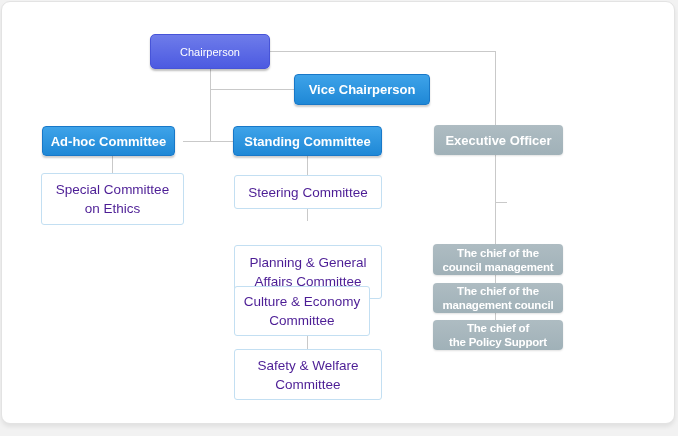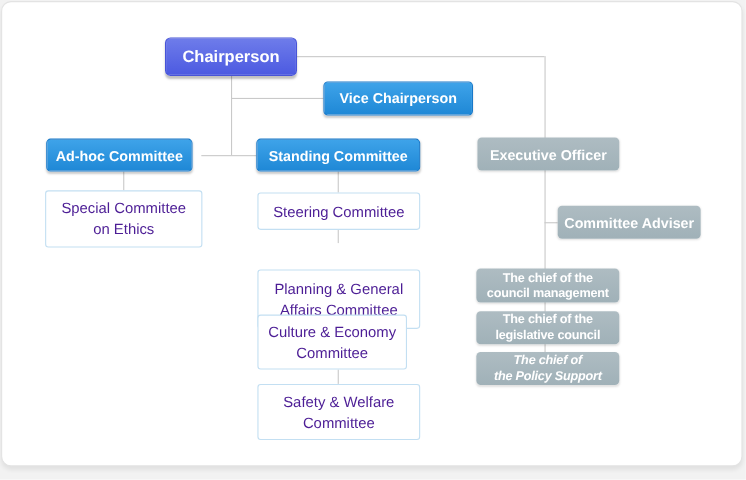--- a/index.html
+++ b/index.html
@@ -20,21 +20,21 @@
     position:absolute;box-sizing:border-box;
     display:flex;flex-direction:column;align-items:center;justify-content:center;
     text-align:center;z-index:2;
   }
   .node span{display:block;}
   
   .chair{
     background:linear-gradient(180deg,#6e7cea 0%,#4c5ae1 100%);
     border:1px solid #4754d8;border-radius:5px;
     box-shadow:0 2px 2px rgba(0,0,0,0.25);
-    color:#ffffff;font-size:15px;font-weight:bold;
+    color:#ffffff;font-size:11px;font-weight:normal;
   }
   
   .blue{
     background:linear-gradient(180deg,#3ea3e9 0%,#1f88d6 100%);
     border:1px solid #1878c8;border-radius:4px;
     box-shadow:0 2px 2px rgba(0,0,0,0.2);
     color:#ffffff;font-size:13px;font-weight:bold;
   }
   
   .gray{
@@ -59,21 +59,21 @@
   #standing-committee{left:231px;top:124px;width:149px;height:30px;}
   #executive-officer{left:432px;top:123px;width:129px;height:30px;}
   #committee-adviser{left:505px;top:185px;width:130px;height:30px;}
   #special-committee{left:39px;top:171px;width:143px;height:52px;}
   #steering-committee{left:232px;top:173px;width:148px;height:34px;}
   #planning-committee{left:232px;top:219px;width:148px;height:54px;margin-top:24px;}
   #culture-committee{left:232px;top:284px;width:136px;height:50px;}
   #safety-committee{left:232px;top:347px;width:148px;height:51px;}
   #chief-council{left:431px;top:242px;width:130px;height:31px;}
   #chief-legislative{left:431px;top:281px;width:130px;height:30px;}
-  #chief-policy{left:431px;top:318px;width:130px;height:30px;font-style:italic;}
+  #chief-policy{left:431px;top:318px;width:130px;height:30px;}
 
   #ln-top-h{left:268px;top:49px;width:225px;height:1px;}
   #ln-right-v{left:493px;top:49px;width:1px;height:272px;}
   #ln-chair-v{left:208px;top:67px;width:1px;height:72px;}
   #ln-vice-h{left:208px;top:87px;width:84px;height:1px;}
   #ln-adhoc-standing{left:181px;top:139px;width:50px;height:1px;}
   #ln-adhoc-v{left:110px;top:154px;width:1px;height:17px;}
   #ln-standing-v{left:305px;top:154px;width:1px;height:19px;}
   #ln-steer-plan{left:305px;top:207px;width:1px;height:12px;}
   #ln-plan-cult{left:305px;top:273px;width:1px;height:11px;}
@@ -110,23 +110,20 @@
   </div>
 
   <div class="node gray" id="executive-officer">
     <span>Executive Officer</span>
   </div>
 
   <div class="node blue" id="standing-committee">
     <span>Standing Committee</span>
   </div>
 
-  <div class="node gray" id="committee-adviser">
-    <span>Committee Adviser</span>
-  </div>
 
   <div class="node white" id="special-committee">
     <span>Special Committee</span>
     <span>on Ethics</span>
   </div>
 
   <div class="node white" id="steering-committee">
     <span>Steering Committee</span>
   </div>
 
@@ -145,21 +142,21 @@
     <span>Committee</span>
   </div>
 
   <div class="node gray small" id="chief-council">
     <span>The chief of the</span>
     <span>council management</span>
   </div>
 
   <div class="node gray small" id="chief-legislative">
     <span>The chief of the</span>
-    <span>legislative council</span>
+    <span>management council</span>
   </div>
 
   <div class="node gray small" id="chief-policy">
     <span>The chief of</span>
     <span>the Policy Support</span>
   </div>
 
 </div>
 
 </body></html>

